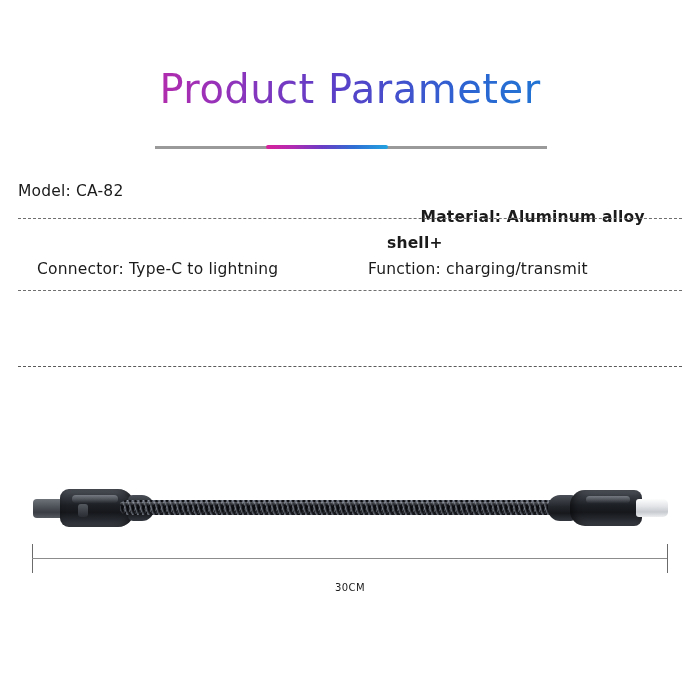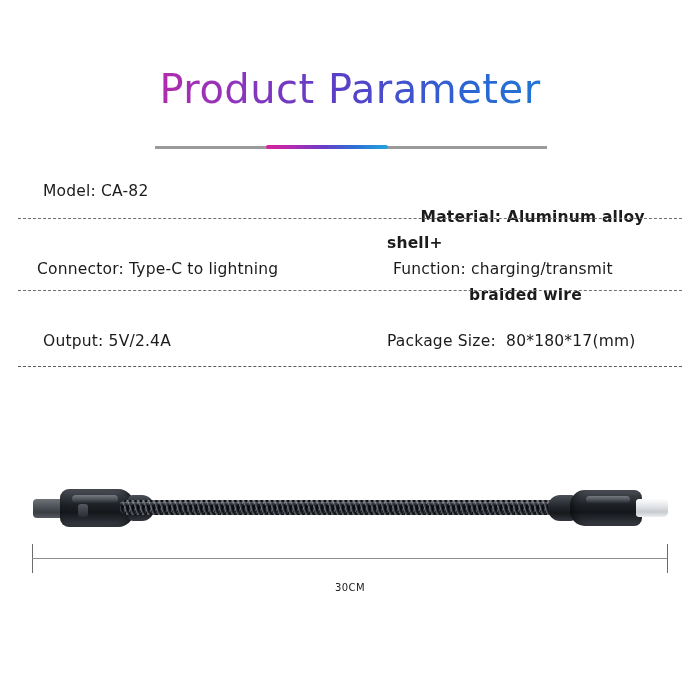--- a/index.html
+++ b/index.html
@@ -80,21 +80,21 @@
   }
   .spec-row .cell {
     font-size: 15.5px;
     color: #1b1b1b;
     line-height: 26px;
     letter-spacing: 0.2px;
     white-space: pre-wrap;
   }
   .cell-left {
     width: 350px;
-    padding-left: 43px;
+    padding-left: 18px;
     box-sizing: border-box;
   }
   .cell-right {
     width: 350px;
     padding-left: 37px;
     box-sizing: border-box;
   }
   .cell-right.wrapped {
     text-align: left;
     font-weight: bold;
@@ -303,33 +303,28 @@
 
 <div class="title-rule"></div>
 <div class="title-rule-accent"></div>
 
 <div class="spec-table">
 
   <div class="spec-row row-1">
     <div class="cell cell-left">Model: CA-82</div>
     <div class="cell cell-right wrapped">
       <span>Material: Aluminum alloy shell+</span>
-      <span class="wrap-2">braided wire</span>
     </div>
   </div>
 
   <div class="spec-row row-2">
     <div class="cell cell-right">Connector: Type-C to lightning</div>
     <div class="cell cell-left">Function: charging/transmit</div>
   </div>
 
-  <div class="spec-row row-3">
-    <div class="cell cell-left">Output: 5V/2.4A</div>
-    <div class="cell cell-right">Package Size:  80*180*17(mm)</div>
-  </div>
 
 </div>
 
 <div class="divider d1"></div>
 <div class="divider d2"></div>
 <div class="divider d3"></div>
 
 <div class="product">
   <div class="conn-c-tip"></div>
   <div class="conn-c-body"></div>

